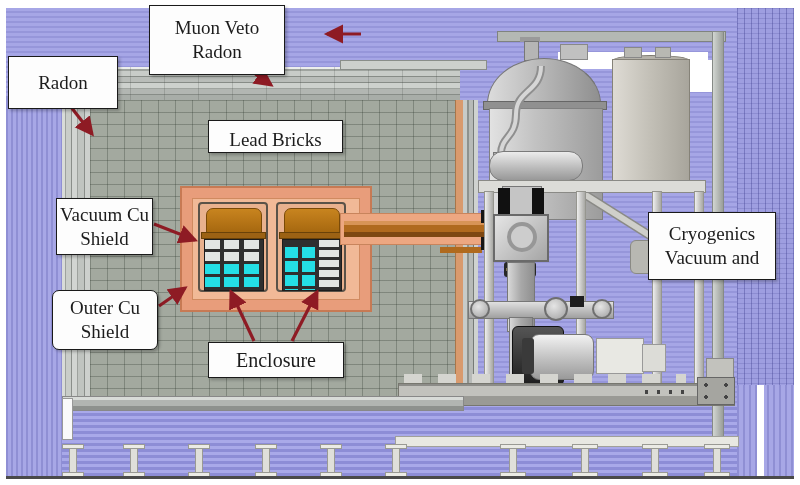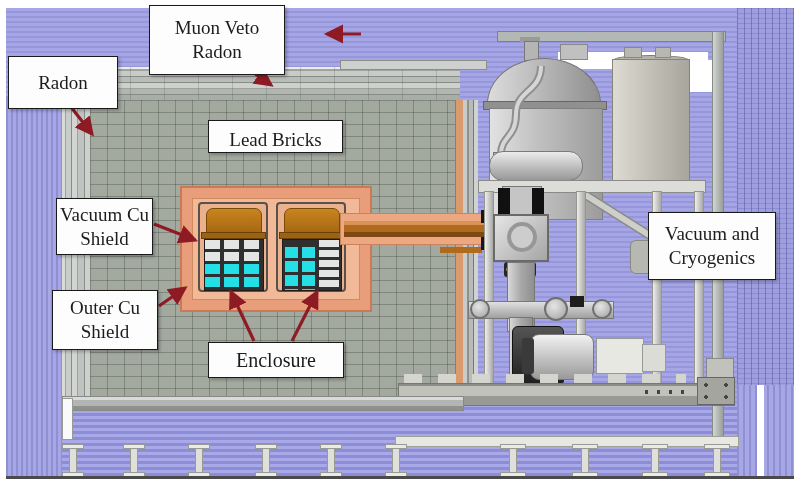--- a/index.html
+++ b/index.html
@@ -323,25 +323,25 @@
   <div class="abs label" style="left:8px;top:56px;width:110px;height:53px;">
     <span class="ln">Radon</span>
   </div>
   <div class="abs label" style="left:208px;top:120px;width:135px;height:33px;justify-content:flex-end;">
     <span class="ln">Lead Bricks</span>
   </div>
   <div class="abs label" style="left:56px;top:198px;width:97px;height:57px;">
     <span class="ln">Vacuum Cu</span>
     <span class="ln">Shield</span>
   </div>
-  <div class="abs label" style="left:52px;top:290px;width:106px;height:60px;">
+  <div class="abs label" style="left:52px;top:290px;width:106px;height:60px;border-radius:7px;">
     <span class="ln">Outer Cu</span>
     <span class="ln">Shield</span>
   </div>
   <div class="abs label" style="left:208px;top:342px;width:136px;height:36px;">
     <span class="ln" style="font-size:20px;">Enclosure</span>
   </div>
   <div class="abs label" style="left:648px;top:212px;width:128px;height:68px;">
+    <span class="ln">Cryogenics</span>
     <span class="ln">Vacuum and</span>
-    <span class="ln">Cryogenics</span>
   </div>
 
 </div>
 
 </body></html>

